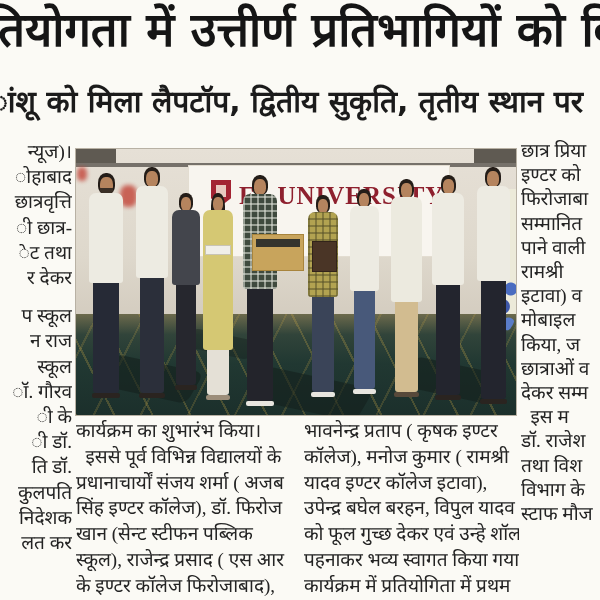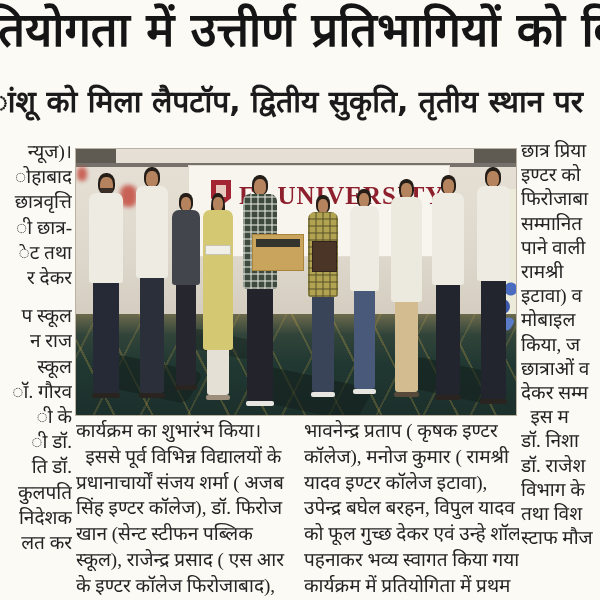--- a/index.html
+++ b/index.html
@@ -182,24 +182,23 @@
       <div class="tline">फिरोजाबा</div>
       <div class="tline">सम्मानित</div>
       <div class="tline">पाने वाली</div>
       <div class="tline">रामश्री</div>
       <div class="tline">इटावा) व</div>
       <div class="tline">मोबाइल</div>
       <div class="tline">किया, ज</div>
       <div class="tline">छात्राओं व</div>
       <div class="tline">देकर सम्म</div>
       <div class="tline">  इस म</div>
-      <div class="tline">डॉ. निशा</div>
       <div class="tline">डॉ. राजेश</div>
+      <div class="tline">तथा विश</div>
       <div class="tline">विभाग के</div>
-      <div class="tline">तथा विश</div>
       <div class="tline">स्टाफ मौज</div>
     </div>
 
   <div id="col-caption" class="col">
       <div class="tline">कार्यक्रम का शुभारंभ किया।</div>
       <div class="tline">  इससे पूर्व विभिन्न विद्यालयों के</div>
       <div class="tline">प्रधानाचार्यों संजय शर्मा ( अजब</div>
       <div class="tline">सिंह इण्टर कॉलेज), डॉ. फिरोज</div>
       <div class="tline">खान (सेन्ट स्टीफन पब्लिक</div>
       <div class="tline">स्कूल), राजेन्द्र प्रसाद ( एस आर</div>

